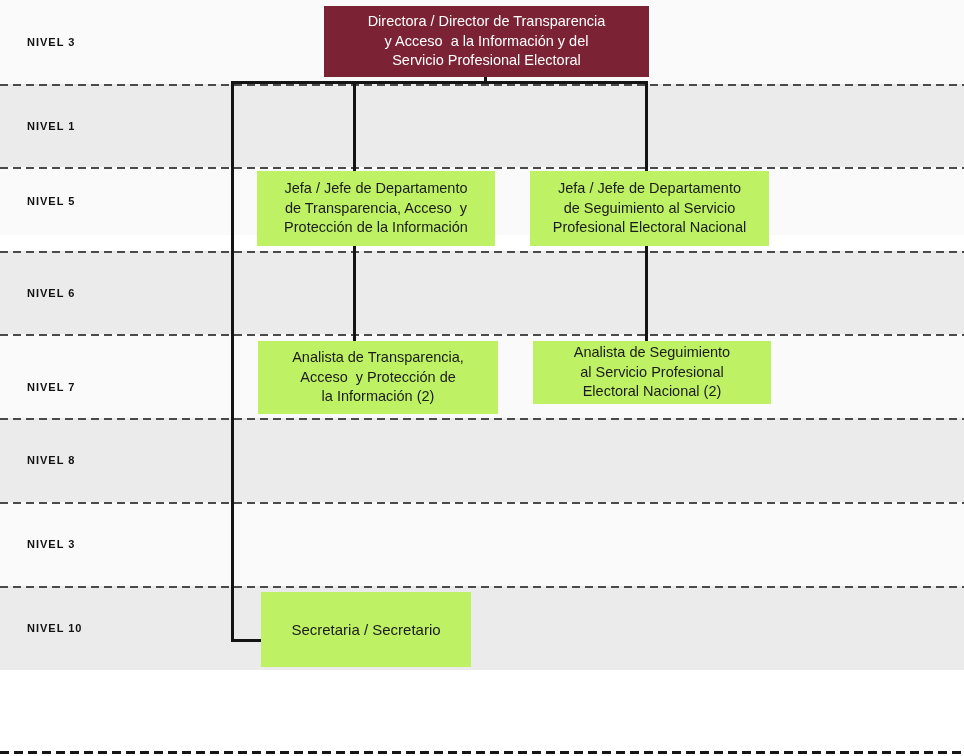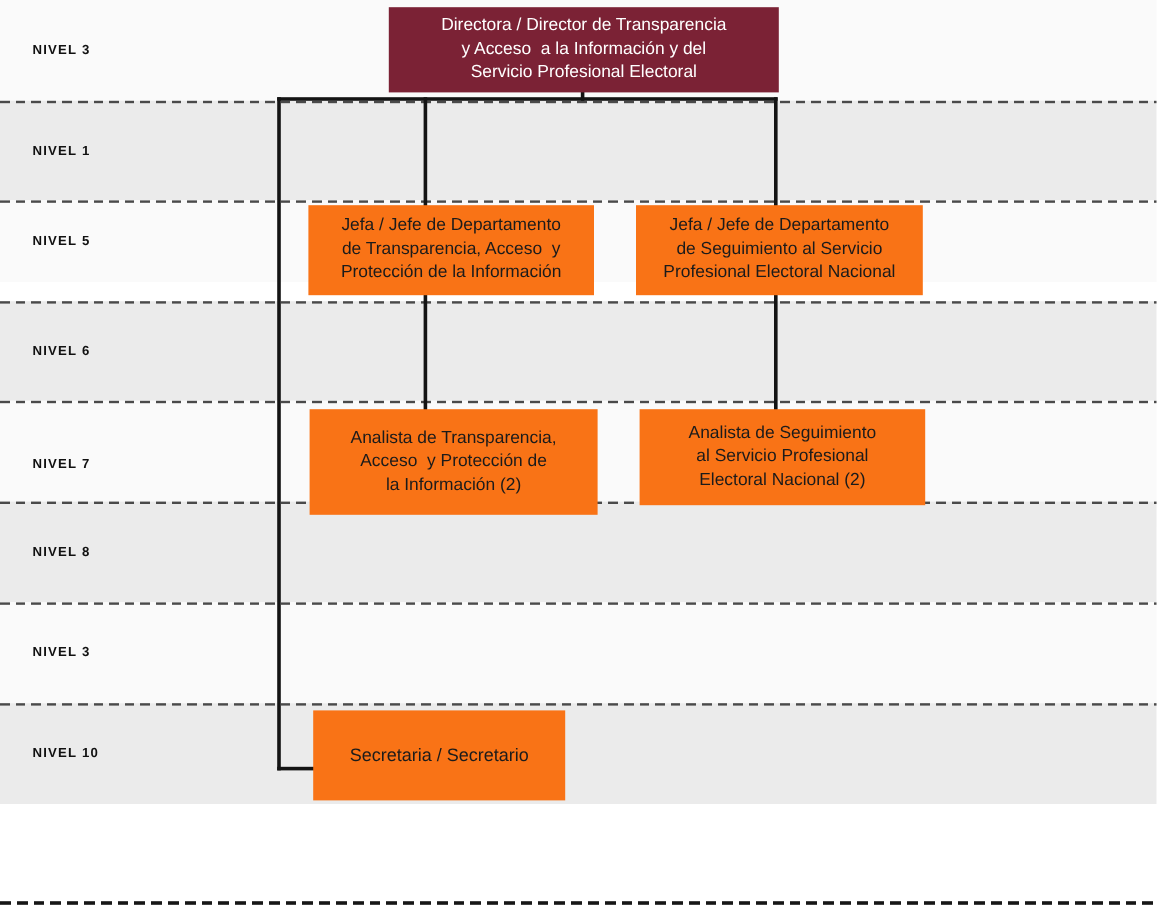--- a/index.html
+++ b/index.html
@@ -31,21 +31,21 @@
     position:absolute;z-index:3;
     display:flex;align-items:center;justify-content:center;
     text-align:center;box-sizing:border-box;
     white-space:pre;
   }
   .org-box.root{
     background:#7b2235;color:#ffffff;
     font-weight:400;font-size:14.5px;line-height:19.5px;
   }
   .org-box.gray{
-    background:#f97316;color:#1b1b1b;
+    background:#bef264;color:#1b1b1b;
     font-size:14.5px;line-height:19.5px;
   }
   .org-box.single{font-size:15px;}
   .bottom-dash{
     position:absolute;left:0;top:751px;width:964px;height:3px;z-index:1;
     background:repeating-linear-gradient(90deg,#161616 0 9px,rgba(0,0,0,0) 9px 14px);
   }
 </style>
 </head>
 <body>
@@ -90,23 +90,23 @@
 Servicio Profesional Electoral</div>
 
   <div class="org-box gray" style="left:257px;top:171px;width:238px;height:75px">Jefa / Jefe de Departamento
 de Transparencia, Acceso  y
 Protección de la Información</div>
 
   <div class="org-box gray" style="left:530px;top:171px;width:239px;height:75px">Jefa / Jefe de Departamento
 de Seguimiento al Servicio
 Profesional Electoral Nacional</div>
 
-  <div class="org-box gray" style="left:258px;top:341px;width:240px;height:88px">Analista de Transparencia,
+  <div class="org-box gray" style="left:258px;top:341px;width:240px;height:73px">Analista de Transparencia,
 Acceso  y Protección de
 la Información (2)</div>
 
-  <div class="org-box gray" style="left:533px;top:341px;width:238px;height:80px">Analista de Seguimiento
+  <div class="org-box gray" style="left:533px;top:341px;width:238px;height:63px">Analista de Seguimiento
 al Servicio Profesional
 Electoral Nacional (2)</div>
 
   <div class="org-box gray single" style="left:261px;top:592px;width:210px;height:75px">Secretaria / Secretario</div>
 
 </div>
 
 </body></html>

